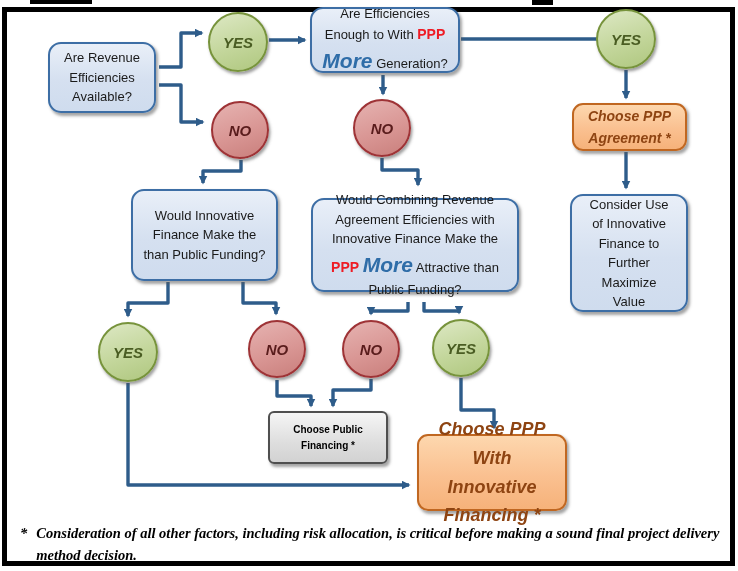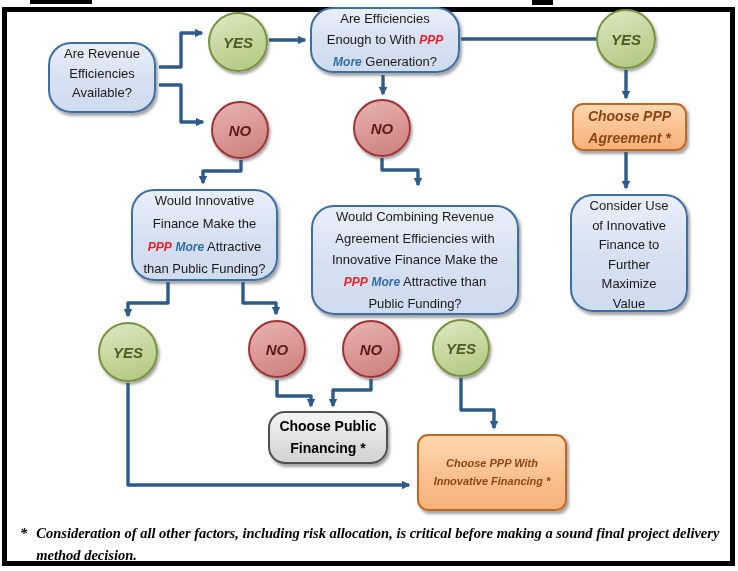--- a/index.html
+++ b/index.html
@@ -16,27 +16,27 @@
   .r2{left:532px;top:0;width:21px;height:5px;}
 
   .connectors{position:absolute;left:0;top:0;pointer-events:none;}
 
   .node{
     position:absolute;display:flex;flex-direction:column;align-items:center;justify-content:center;
     text-align:center;box-sizing:border-box;color:#1a1a1a;
   }
   .qbox{
     background:linear-gradient(180deg,#e9eff8 0%,#d5e0f0 55%,#cfdcee 100%);
-    border:2.5px solid #3d6ea5;border-radius:23px;
+    border:2.5px solid #3d6ea5;border-radius:13px;
     box-shadow:2px 2.5px 3px rgba(90,90,90,.55);
-    font-size:13px;line-height:1.5;justify-content:space-between;
+    font-size:13px;line-height:1.5;
   }
   .ln{white-space:nowrap;}
-  .ppp{color:#ee1c25;font-weight:bold;font-style:italic;font-size:12px;}
-  .more{color:#2f6da8;font-weight:bold;font-style:italic;font-size:12px;}
+  .ppp{color:#ee1c25;font-weight:bold;font-size:14px;}
+  .more{color:#2f6da8;font-weight:bold;font-style:italic;font-size:21px;}
 
   .circle{
     position:absolute;border-radius:50%;display:flex;align-items:center;justify-content:center;
     font-weight:bold;font-style:italic;font-size:15px;box-sizing:border-box;
     box-shadow:1.5px 2.5px 3px rgba(80,80,80,.55);
   }
   .green{
     background:linear-gradient(160deg,#dde8c4 0%,#c3d69b 55%,#afc77f 100%);
     border:2.5px solid #77933c;color:#4a5d23;
   }
@@ -46,23 +46,23 @@
   }
 
   .orange{
     background:linear-gradient(180deg,#fdd7ae 0%,#fac090 55%,#f6b27a 100%);
     border:2.5px solid #c06721;border-radius:11px;
     box-shadow:2px 2.5px 3px rgba(90,90,90,.55);
     color:#8e4412;font-weight:bold;font-style:italic;font-size:14px;line-height:1.6;
   }
   .gray{
     background:linear-gradient(180deg,#f5f5f5 0%,#dedede 60%,#d2d2d2 100%);
-    border:2px solid #4f4f4f;border-radius:17px;
+    border:2px solid #4f4f4f;border-radius:6px;
     box-shadow:2px 2.5px 3px rgba(90,90,90,.55);
-    color:#000;font-weight:bold;font-size:14px;line-height:1.55;
+    color:#000;font-weight:bold;font-size:10px;line-height:1.55;
   }
 
   .footnote{
     position:absolute;left:20px;top:522px;width:702px;display:flex;gap:9px;
     font-family:"Liberation Serif",serif;font-style:italic;font-weight:bold;
     font-size:14.5px;line-height:1.55;color:#000;text-align:left;
   }
   .fn-marker{flex:0 0 auto;}
   .fn-text{flex:1 1 auto;}
 </style>
@@ -114,29 +114,24 @@
     </div>
     <div class="ln">
       <span class="more">More</span>
       <span>Generation?</span>
     </div>
   </div>
 
   <div class="node qbox" style="left:131px;top:189px;width:147px;height:92px;">
     <div class="ln">Would Innovative</div>
     <div class="ln">Finance Make the</div>
-    <div class="ln">
-      <span class="ppp">PPP</span>
-      <span class="more">More</span>
-      <span>Attractive</span>
-    </div>
     <div class="ln">than Public Funding?</div>
   </div>
 
-  <div class="node qbox" style="left:311px;top:205px;width:208px;height:110px;">
+  <div class="node qbox" style="left:311px;top:198px;width:208px;height:94px;">
     <div class="ln">Would Combining Revenue</div>
     <div class="ln">Agreement Efficiencies with</div>
     <div class="ln">Innovative Finance Make the</div>
     <div class="ln">
       <span class="ppp">PPP</span>
       <span class="more">More</span>
       <span>Attractive than</span>
     </div>
     <div class="ln">Public Funding?</div>
   </div>
@@ -146,21 +141,21 @@
   </div>
 
   <div class="node orange" style="left:572px;top:103px;width:115px;height:48px;padding:0 4px;">
     <span>Choose PPP Agreement *</span>
   </div>
 
   <div class="node gray" style="left:268px;top:411px;width:120px;height:53px;padding:0 8px;">
     <span>Choose Public Financing *</span>
   </div>
 
-  <div class="node orange" style="left:417px;top:434px;width:150px;height:77px;padding:18px 10px;font-size:11px;">
+  <div class="node orange" style="left:417px;top:434px;width:150px;height:77px;padding:18px 10px;font-size:18px;">
     <span>Choose PPP With Innovative Financing *</span>
   </div>
 
   <div class="circle green" style="left:208px;top:12px;width:60px;height:60px;">
     <span>YES</span>
   </div>
   <div class="circle green" style="left:596px;top:9px;width:60px;height:60px;">
     <span>YES</span>
   </div>
   <div class="circle red" style="left:211px;top:101px;width:58px;height:58px;">

